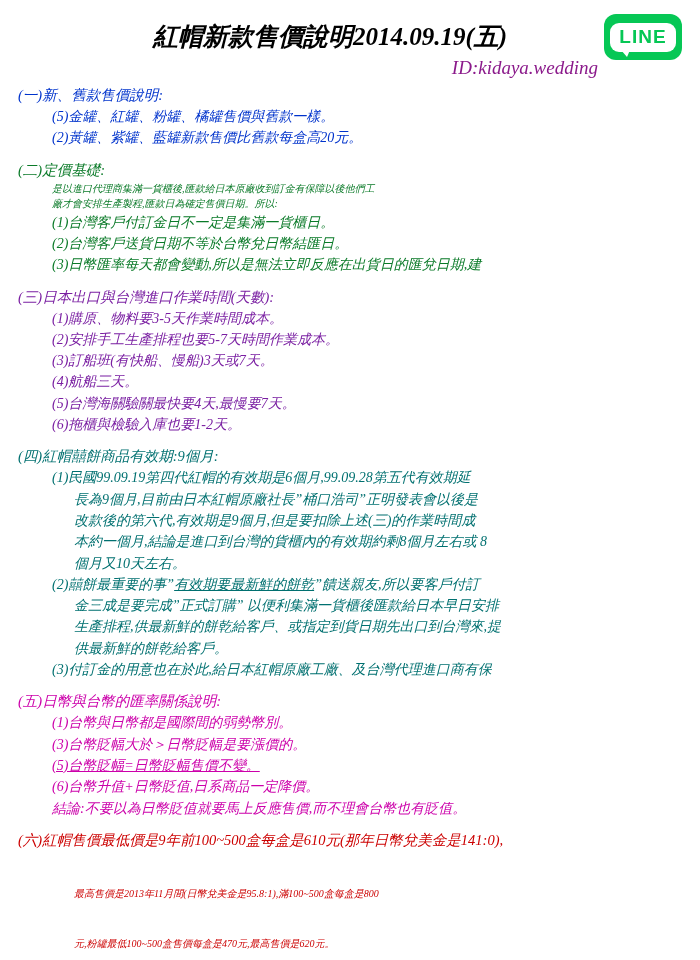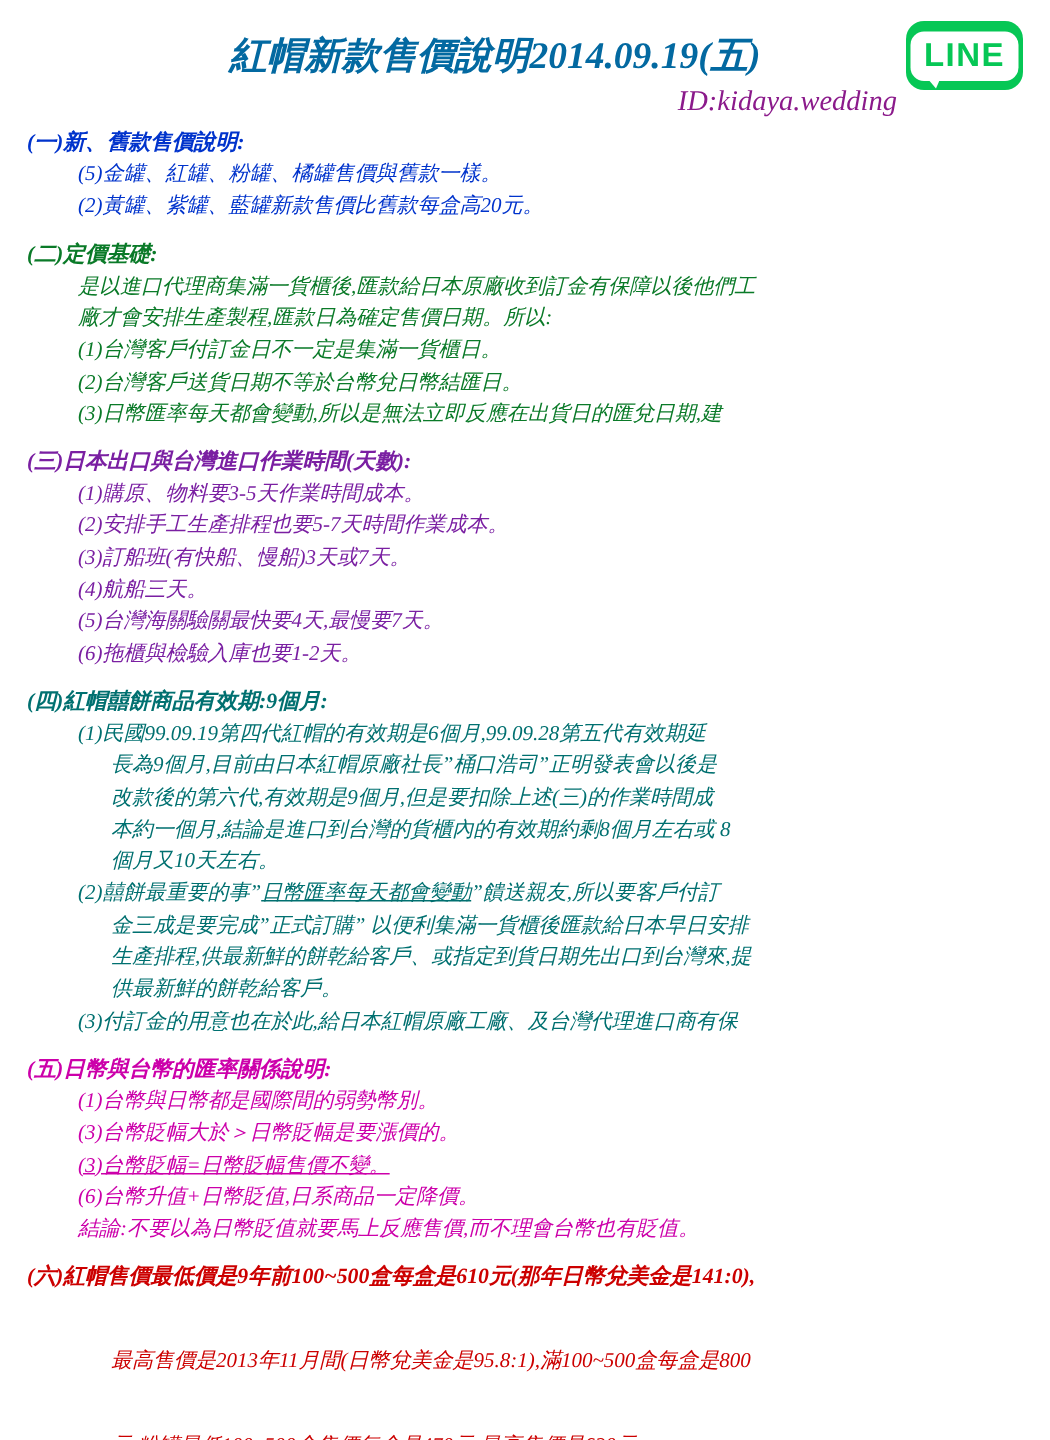--- a/index.html
+++ b/index.html
@@ -30,76 +30,76 @@
     background: #06c755;
     display: flex;
     align-items: center;
     justify-content: center;
   }
   .line-badge .bubble {
     background: #ffffff;
     color: #06c755;
     font-family: "Liberation Sans", sans-serif;
     font-weight: bold;
-    font-size: 22px;
+    font-size: 19px;
     letter-spacing: 1px;
     border-radius: 9px;
     padding: 3px 9px 4px 9px;
     position: relative;
   }
   .line-badge .bubble::after {
     content: "";
     position: absolute;
     bottom: -5px;
     left: 11px;
     width: 0;
     height: 0;
     border-left: 6px solid transparent;
     border-right: 3px solid transparent;
     border-top: 7px solid #ffffff;
   }
   .doc-title {
     text-align: center;
-    color: #0369a1;
+    color: #000000;
     font-size: 25px;
     font-weight: bold;
     font-style: italic;
     letter-spacing: 0px;
     margin: 6px 0 2px 0;
     padding-right: 40px;
   }
   .doc-id {
     text-align: right;
     color: #8b1a8b;
     font-size: 19px;
     font-style: italic;
     margin: 4px 84px 6px 0;
   }
   .section {
     margin-bottom: 11px;
   }
   .sec-head {
     font-size: 14.5px;
-    font-weight: bold;
+    font-weight: normal;
     font-style: italic;
     line-height: 1.45;
     margin: 0 0 1px 0;
   }
   .item {
     font-size: 14px;
     font-style: italic;
     line-height: 1.45;
     margin: 0 0 1px 0;
     padding-left: 34px;
   }
   .item.cont {
     padding-left: 56px;
   }
   .para {
-    font-size: 14px;
+    font-size: 10px;
     font-style: italic;
     line-height: 1.45;
     margin: 0 0 1px 0;
     padding-left: 34px;
   }
   .para.tight {
     padding-left: 56px;
     margin-top: 36px;
   }
   .u {
@@ -152,34 +152,34 @@
   </div>
 
   <div class="section">
     <div class="sec-head c-teal">(四)紅帽囍餅商品有效期:9個月:</div>
     <div class="item c-teal">(1)民國99.09.19第四代紅帽的有效期是6個月,99.09.28第五代有效期延</div>
     <div class="item cont c-teal">長為9個月,目前由日本紅帽原廠社長”桶口浩司”正明發表會以後是</div>
     <div class="item cont c-teal">改款後的第六代,有效期是9個月,但是要扣除上述(三)的作業時間成</div>
     <div class="item cont c-teal">本約一個月,結論是進口到台灣的貨櫃內的有效期約剩8個月左右或 8</div>
     <div class="item cont c-teal">個月又10天左右。</div>
     <div class="item c-teal">
-      <span>(2)囍餅最重要的事”</span><span class="u">日幣匯率每天都會變動</span><span>”饋送親友,所以要客戶付訂</span>
+      <span>(2)囍餅最重要的事”</span><span class="u">有效期要最新鮮的餅乾</span><span>”饋送親友,所以要客戶付訂</span>
     </div>
     <div class="item cont c-teal">金三成是要完成”正式訂購” 以便利集滿一貨櫃後匯款給日本早日安排</div>
     <div class="item cont c-teal">生產排程,供最新鮮的餅乾給客戶、或指定到貨日期先出口到台灣來,提</div>
     <div class="item cont c-teal">供最新鮮的餅乾給客戶。</div>
     <div class="item c-teal">(3)付訂金的用意也在於此,給日本紅帽原廠工廠、及台灣代理進口商有保</div>
   </div>
 
   <div class="section">
     <div class="sec-head c-magenta">(五)日幣與台幣的匯率關係說明:</div>
     <div class="item c-magenta">(1)台幣與日幣都是國際間的弱勢幣別。</div>
     <div class="item c-magenta">(3)台幣貶幅大於＞日幣貶幅是要漲價的。</div>
     <div class="item c-magenta">
-      <span class="u">(3)台幣貶幅=日幣貶幅售價不變。</span>
+      <span class="u">(5)台幣貶幅=日幣貶幅售價不變。</span>
     </div>
     <div class="item c-magenta">(6)台幣升值+日幣貶值,日系商品一定降價。</div>
     <div class="item c-magenta">結論:不要以為日幣貶值就要馬上反應售價,而不理會台幣也有貶值。</div>
   </div>
 
   <div class="section">
     <div class="sec-head c-red">(六)紅帽售價最低價是9年前100~500盒每盒是610元(那年日幣兌美金是141:0),</div>
     <div class="para tight c-red">最高售價是2013年11月間(日幣兌美金是95.8:1),滿100~500盒每盒是800</div>
     <div class="para tight c-red">元,粉罐最低100~500盒售價每盒是470元,最高售價是620元。</div>
   </div>

